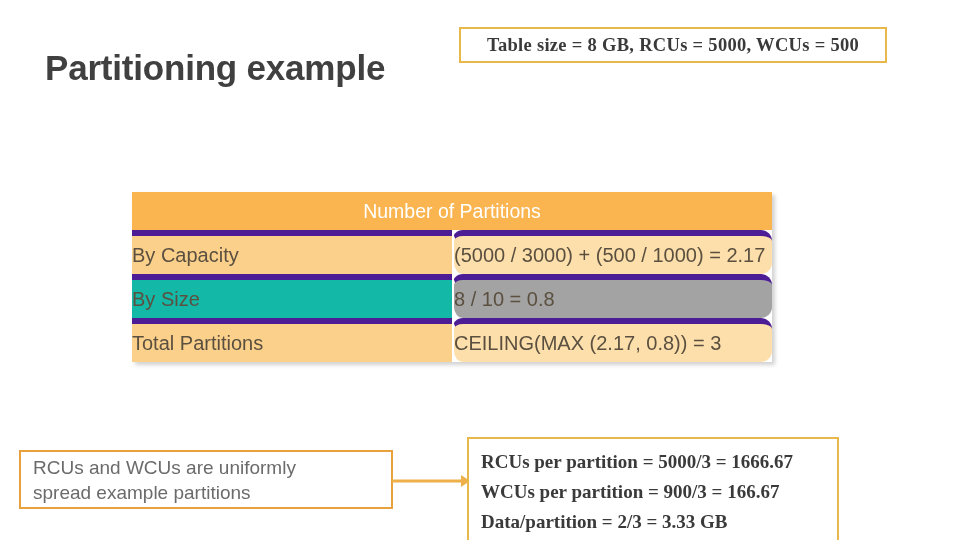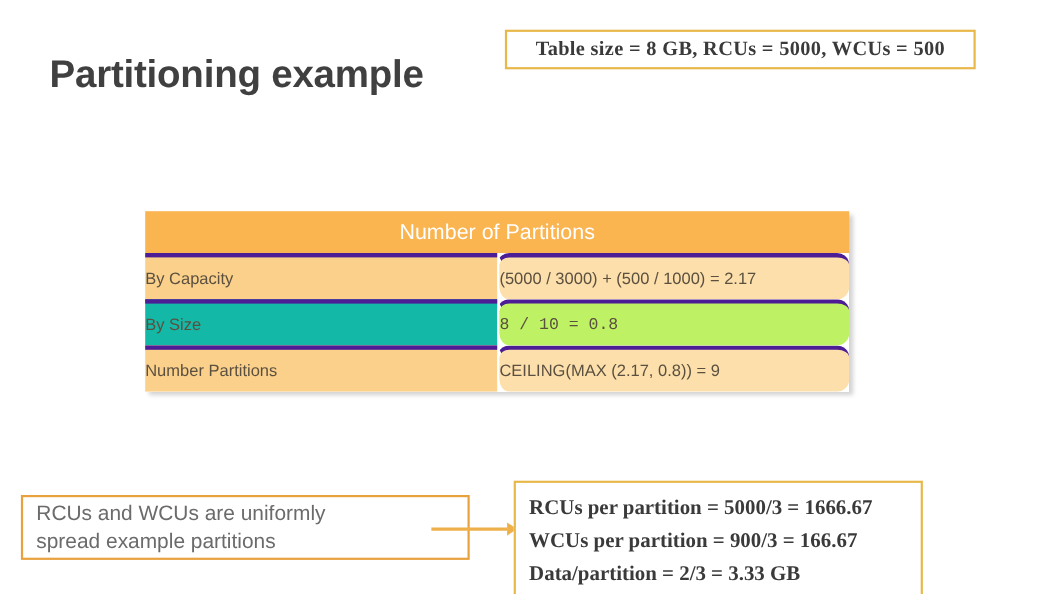--- a/index.html
+++ b/index.html
@@ -82,44 +82,44 @@
     color: #ffffff;
     font-size: 19.5px;
     font-weight: normal;
     text-align: center;
     height: 38px;
     line-height: 38px;
     font-family: "Liberation Sans", sans-serif;
   }
   .tbl-cell {
     height: 38px;
-    font-size: 15px;
+    font-size: 20px;
     color: #5b5040;
     font-family: "Liberation Sans", sans-serif;
     padding-left: 10px;
-    border-top: 4px solid #4c1d95;
+    border-top: 6px solid #4c1d95;
     vertical-align: middle;
     white-space: nowrap;
     overflow: hidden;
   }
   .col-label { width: 187px; }
   .col-value { width: 453px; padding-left: 12px; border-radius: 11px; }
 
   .row-odd .col-label  { background: #fad08b; }
   .row-odd .col-value  { background: #fcdfab; }
   .row-even .col-label { background: #14b8a6; }
-  .row-even .col-value { background: #bef264; font-family: Liberation Mono, monospace; }
+  .row-even .col-value { background: #a3a3a3; }
   .col-value { border-left: 2px solid #ffffff; }
 
   
   #note-box {
     position: absolute;
     left: 19px;
     top: 450px;
-    width: 408px;
+    width: 374px;
     height: 59px;
     box-sizing: border-box;
     border: 2px solid #e8a13c;
     background: #ffffff;
     display: flex;
     flex-direction: column;
     justify-content: center;
     padding-left: 12px;
   }
   .note-line {
@@ -177,22 +177,22 @@
     <tbody>
       <tr class="row-odd">
         <td class="tbl-cell col-label">By Capacity</td>
         <td class="tbl-cell col-value">(5000 / 3000) + (500 / 1000) = 2.17</td>
       </tr>
       <tr class="row-even">
         <td class="tbl-cell col-label">By Size</td>
         <td class="tbl-cell col-value">8 / 10 = 0.8</td>
       </tr>
       <tr class="row-odd">
-        <td class="tbl-cell col-label">Number Partitions</td>
-        <td class="tbl-cell col-value">CEILING(MAX (2.17, 0.8)) = 9</td>
+        <td class="tbl-cell col-label">Total Partitions</td>
+        <td class="tbl-cell col-value">CEILING(MAX (2.17, 0.8)) = 3</td>
       </tr>
     </tbody>
   </table>
 
   <div id="note-box">
     <div class="note-line">RCUs and WCUs are uniformly</div>
     <div class="note-line">spread example partitions</div>
   </div>
 
   <svg id="connector-arrow" viewBox="0 0 78 26">

